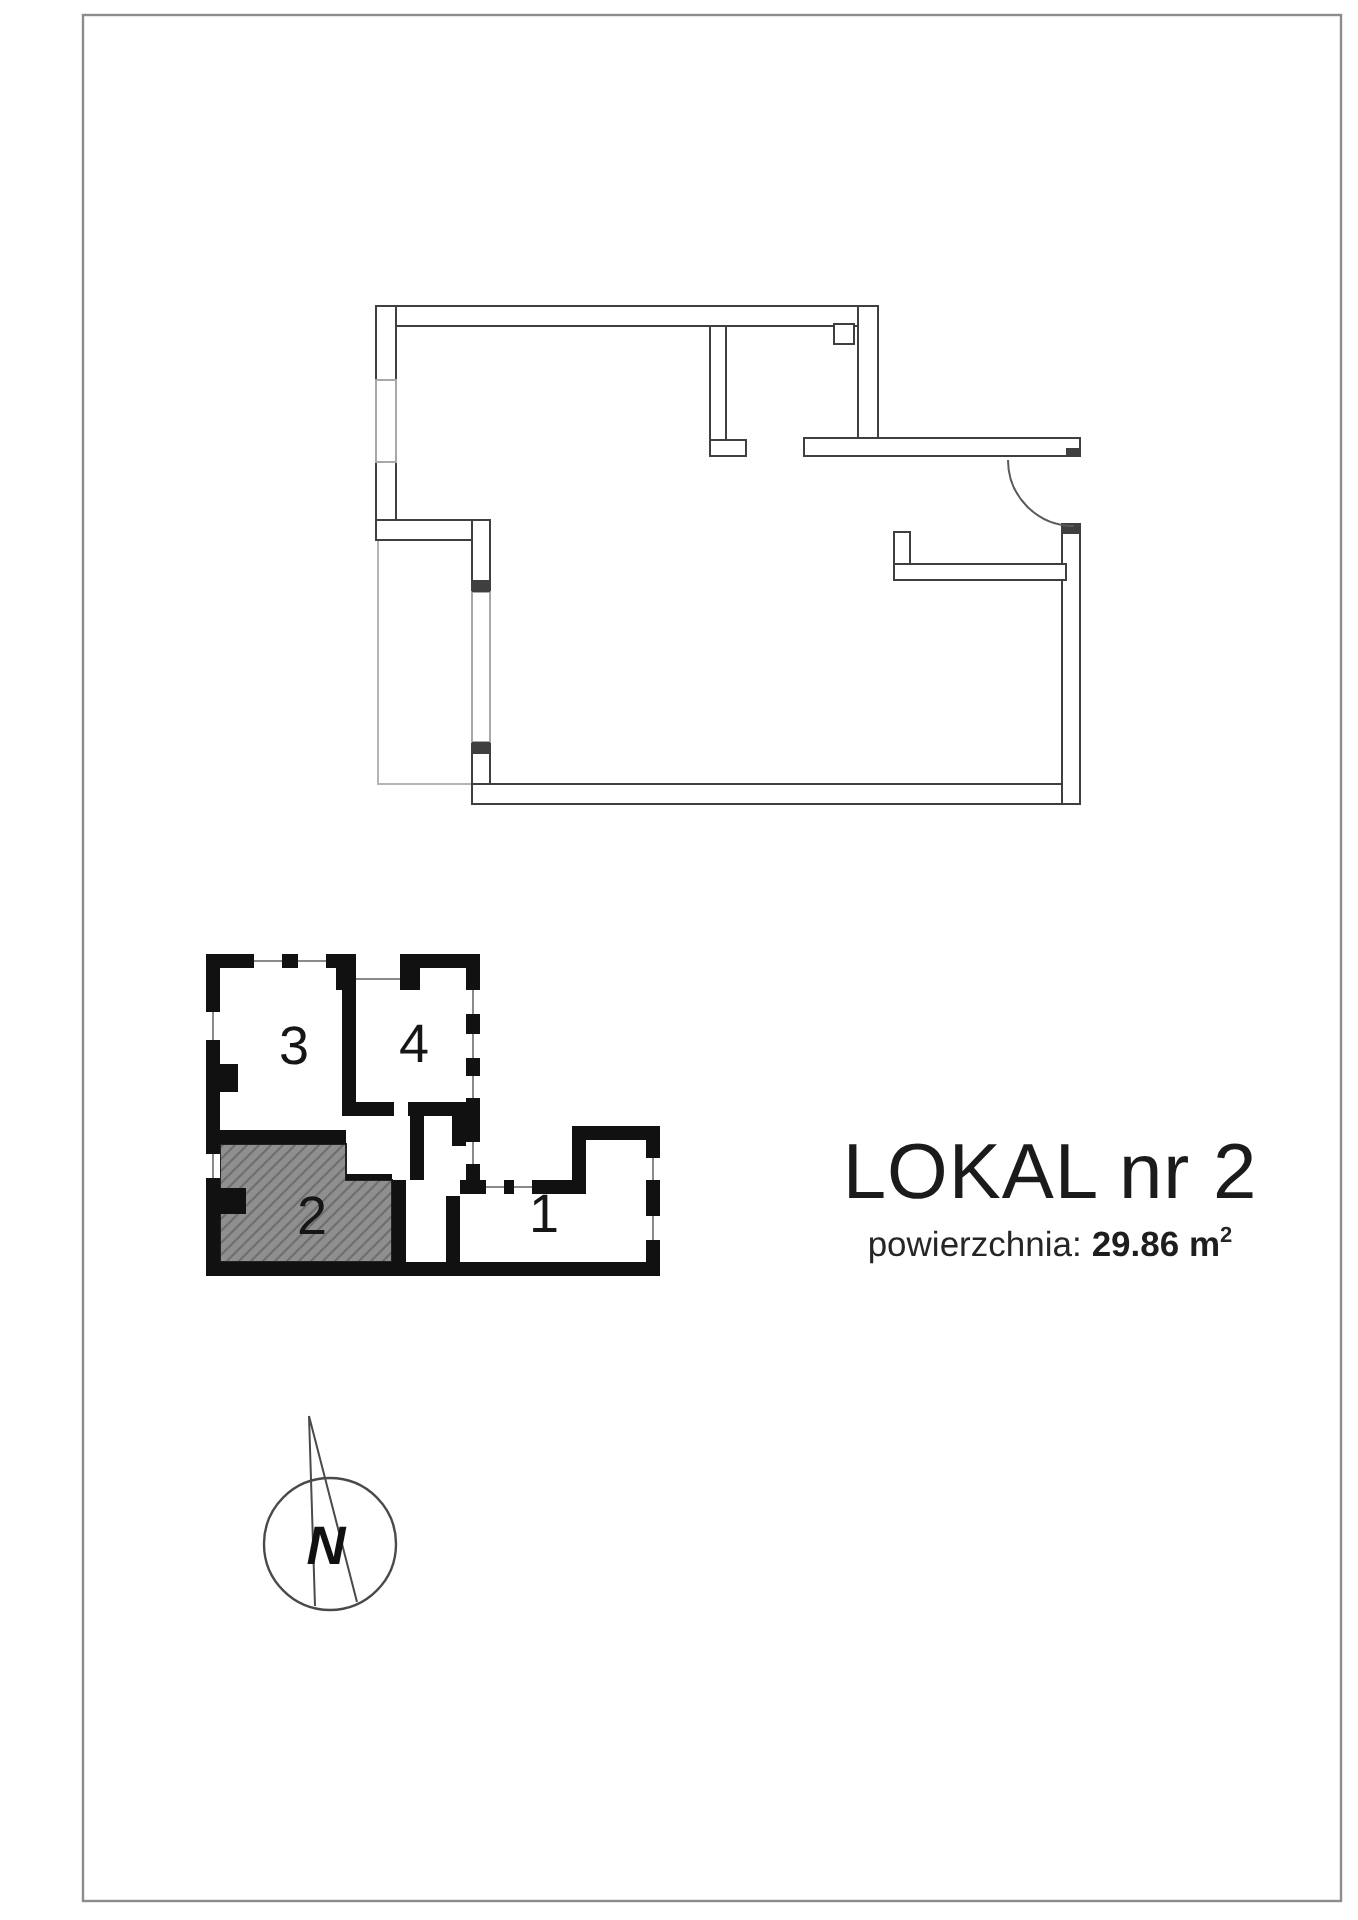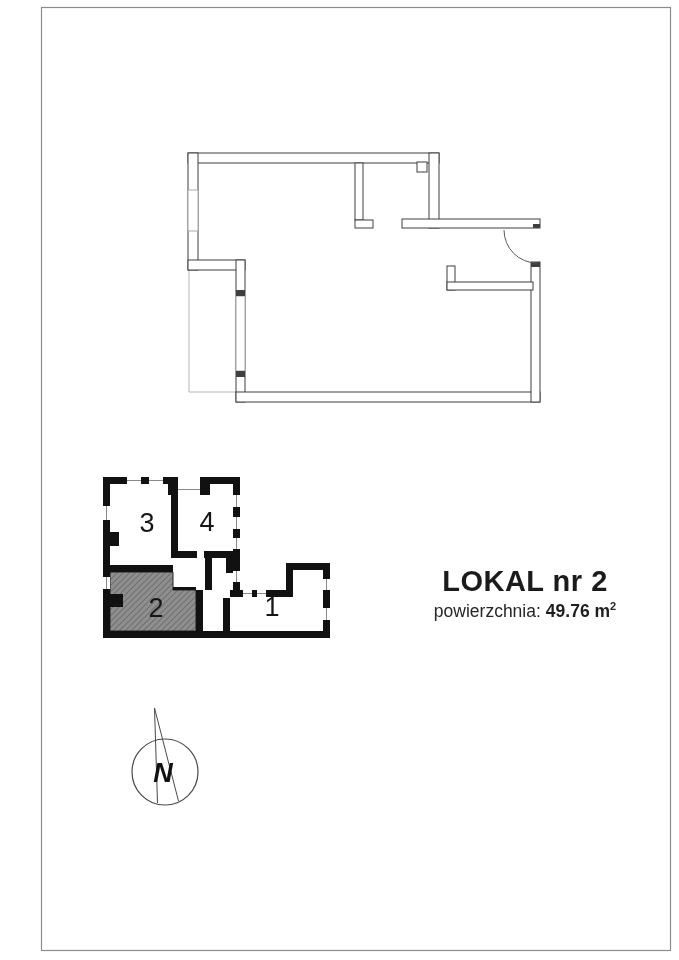--- a/index.html
+++ b/index.html
@@ -24,22 +24,22 @@
   }
   .title-block {
     position: absolute;
     left: 400px;
     top: 566px;
     width: 250px;
     text-align: center;
     color: #1b1b1b;
   }
   .lokal-title {
-    font-size: 29px;
-    font-weight: 700;
+    font-size: 39px;
+    font-weight: 400;
     letter-spacing: 0.5px;
     line-height: 1.1;
     white-space: nowrap;
   }
   .area-line {
     margin-top: 3px;
     font-size: 17.5px;
     font-weight: 400;
     color: #262626;
     white-space: nowrap;
@@ -178,17 +178,17 @@
     <g>
       <circle cx="165" cy="772" r="33" fill="none" stroke-width="1.2" stroke="#4a4a4a"></circle>
       <path d="M154.5,708 L157.5,803 M154.5,708 L178.5,801" fill="none" stroke-width="1" stroke="#4a4a4a"></path>
       <text x="163" y="782" text-anchor="middle" font-size="27" font-weight="bold" font-style="italic" fill="#111111" font-family="Liberation Sans, DejaVu Sans, sans-serif">N</text>
     </g>
   </svg>
 
   <div class="title-block">
     <div class="lokal-title">LOKAL nr 2</div>
     <div class="area-line">
-      <span>powierzchnia:</span><span class="bold">49.76 m</span><sup>2</sup>
+      <span>powierzchnia:</span><span class="bold">29.86 m</span><sup>2</sup>
     </div>
   </div>
 
 </div>
 
 </body></html>

